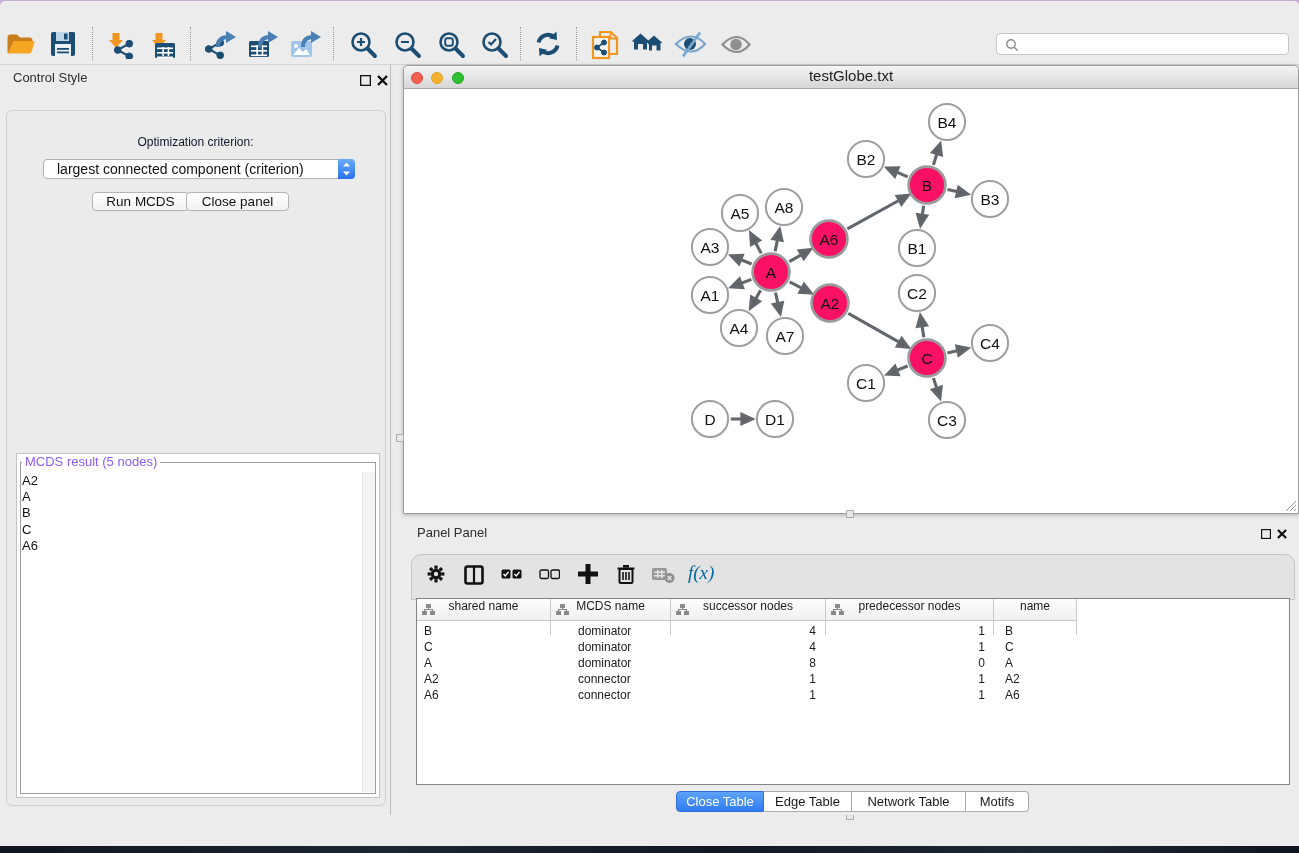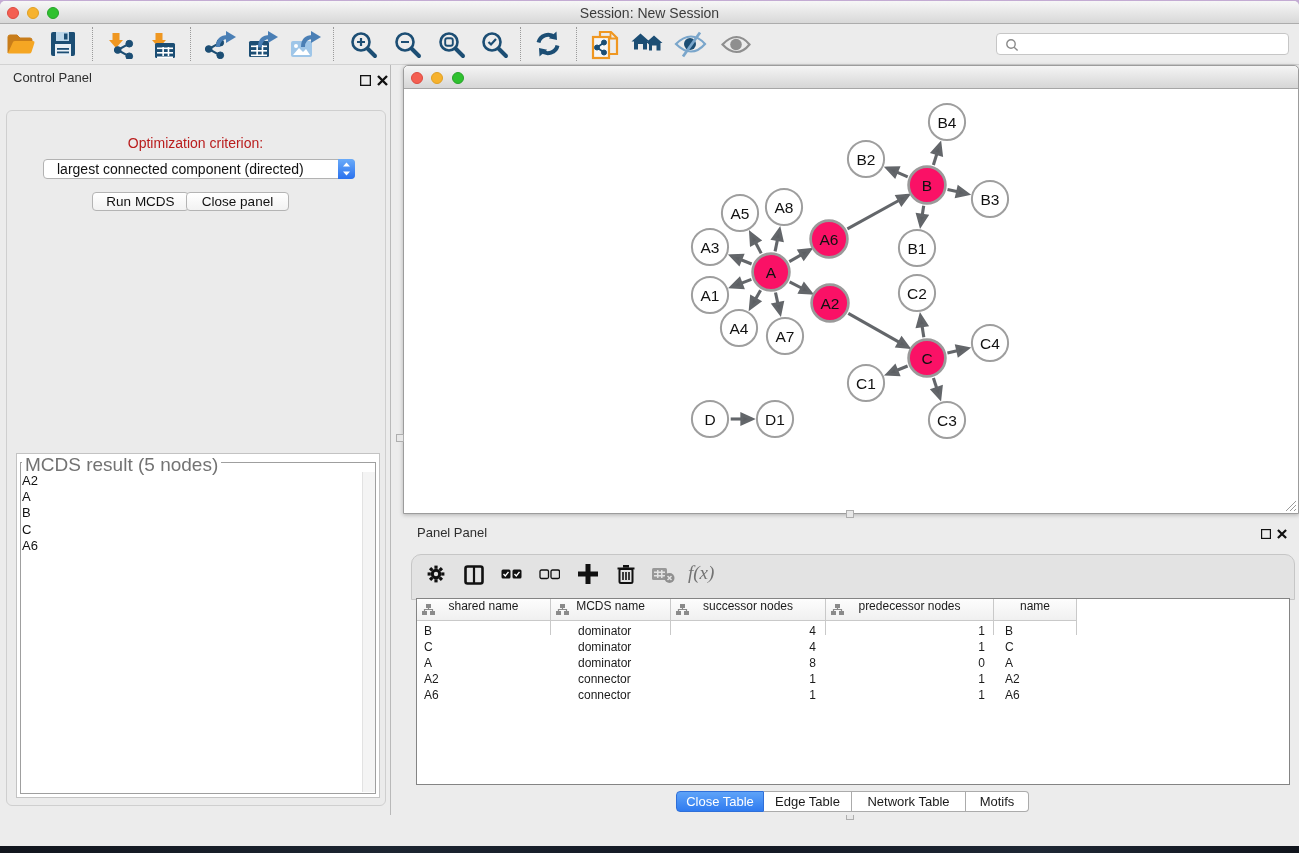--- a/index.html
+++ b/index.html
@@ -12,28 +12,28 @@
 
 #cpanel{position:absolute;left:0;top:64px;width:391px;height:750px;background:#ececec;border-right:1px solid #b9b9b9}
 #cptitle{position:absolute;left:13px;top:5px;font-size:13px;color:#2e2e2e}
 .winbtn{position:absolute;top:9px;font-size:12px;color:#111}
 #tabpane{position:absolute;left:6px;top:45px;width:380px;height:696px;border:1px solid #cfcfcf;border-radius:6px;background:#ebebeb}
 .tabrow{position:absolute;top:33px;left:78px;height:22px;display:flex;font-size:13px}
 .tab{background:#fff;border:1px solid #b4b4b4;border-left:none;color:#1a1a1a;display:flex;align-items:center;justify-content:center}
 .tab.first{border-left:1px solid #b4b4b4;border-radius:5px 0 0 5px}
 .tab.last{border-radius:0 5px 5px 0}
 .tab.sel{background:linear-gradient(#5ea3f8,#2f7bf0);border-color:#2f6fd8;color:#fff}
-#optlab{position:absolute;left:0;top:70px;width:391px;text-align:center;font-size:14px;color:#b91c1c}
+#optlab{position:absolute;left:0;top:70px;width:391px;text-align:center;font-size:12px;color:#0f172a}
 #combo{position:absolute;left:43px;top:94px;width:312px;height:20px;background:#fff;border:1px solid #b2b2b2;border-radius:4px}
 #combo .txt{position:absolute;left:13px;top:0.5px;font-size:14px;color:#111}
 #combo .spin{position:absolute;right:-1px;top:-1px;width:17px;height:20px;background:linear-gradient(#6aabf9,#2a71ee);border-radius:0 4px 4px 0}
 .btn{position:absolute;height:19px;background:linear-gradient(#ffffff,#f2f2f2);border:1px solid #b4b4b4;border-radius:4px;font-size:13.5px;color:#111;display:flex;align-items:center;justify-content:center}
 #mcdsbox{position:absolute;left:16px;top:388px;width:364px;height:345px;background:#fff;border:1px solid #c3c3c3}
 #mcdsline{position:absolute;left:3px;top:8px;right:3px;bottom:3px;border:1px solid #9f9f9f}
-#mcdstitle{position:absolute;left:5px;top:0px;background:#fff;padding:0 3px;font-size:19px;color:#737373}
+#mcdstitle{position:absolute;left:5px;top:0px;background:#fff;padding:0 3px;font-size:13px;color:#8b5cf6}
 #mcdslist{position:absolute;left:5px;top:19px;font-size:13px;color:#111;line-height:16.2px}
 #mcdssb{position:absolute;right:4px;top:18px;width:13px;bottom:5px;background:#f4f4f4;border-left:1px solid #e2e2e2}
 
 #netwin{position:absolute;left:403px;top:64px;width:896px;height:449px;background:#fff;border:1px solid #9c9c9c;border-radius:5px 5px 0 0;box-shadow:0 1px 4px rgba(0,0,0,0.25)}
 #nettitle{position:absolute;left:0;top:0;width:100%;height:23px;background:linear-gradient(#f5f5f5,#d6d6d6);border-bottom:1px solid #a6a6a6;border-radius:5px 5px 0 0}
 #nettitle .t{position:absolute;width:100%;top:1px;text-align:center;font-size:15px;font-weight:400;color:#222}
 #graph{position:absolute;left:0;top:24px}
 
 #tpanel{position:absolute;left:403px;top:519px;width:896px;height:295px;background:#ececec}
 #tptitle{position:absolute;left:14px;top:5px;font-size:13px;color:#2e2e2e}
@@ -48,26 +48,20 @@
 .btab{position:absolute;top:271px;height:21px;background:#fff;border:1px solid #ababab;border-left:none;font-size:13px;color:#1a1a1a;display:flex;align-items:center;justify-content:center}
 
 #statusbar{position:absolute;left:0;top:814px;width:1299px;height:32px;background:#ececec;border-top:1px solid #c6c6c6}
 #memorybtn{position:absolute;left:1213px;top:7px;width:76px;height:22px;background:#fcfcfc;border:1px solid #b3b3b3;border-radius:4px;font-size:12px;color:#111;display:flex;align-items:center;justify-content:center;gap:5px}
 #listbtn{position:absolute;left:9px;top:8px;width:29px;height:22px;background:#f6f6f6;border:1px solid #ababab;border-radius:2px}
 #darkstrip{position:absolute;left:0;top:846px;z-index:50;width:1299px;height:7px;background:linear-gradient(90deg,#11151d,#1c2531 30%,#121722 55%,#1e2734 80%,#10141c)}
 .handle{position:absolute;width:8px;height:8px;background:#e8e8e8;border:1px solid #aeaeae}
 </style></head>
 <body>
 <div id="win">
-  <div id="titlebar">
-    <div class="tl" style="left:7px;background:#f45f52;border:0.5px solid #dd4a40"></div>
-    <div class="tl" style="left:27px;background:#f6b22e;border:0.5px solid #e0a023"></div>
-    <div class="tl" style="left:47px;background:#2fc12f;border:0.5px solid #27a32a"></div>
-    <div class="t">Session: New Session</div>
-  </div>
   <div id="toolbar">
     <svg style="position:absolute;left:6px;top:6px" width="30" height="26" viewBox="0 0 30 26">
         <path d="M2 22 L2 6 Q2 4 4 4 L11 4 L14 7 L24 7 Q26 7 26 9 L26 11" fill="#c87d1a" stroke="#c87d1a" stroke-width="1"></path>
 <path d="M2 22 L7 11 Q7.5 10 9 10 L27 10 Q29 10 28.4 12 L25.5 21 Q25 22.5 23 22.5 L3.5 22.5 Q2 22.5 2 22Z" fill="#f5a623"></path>
       </svg>
 <svg style="position:absolute;left:49px;top:5px" width="28" height="28" viewBox="0 0 28 28">
         <rect x="2" y="2" width="24" height="24" rx="2" fill="#1c4e74"></rect>
 <path d="M22 2 L26 6 L26 4 Q26 2 24 2 Z" fill="#1c4e74"></path>
 <rect x="7" y="2" width="13" height="9" fill="#bdd7ea"></rect>
 <rect x="15" y="3.5" width="3.5" height="6" fill="#1c4e74"></rect>
@@ -182,51 +176,52 @@
     <div id="search">
         <svg width="16" height="16" style="position:absolute;left:7px;top:3px" viewBox="0 0 16 16">
           <circle cx="7" cy="7" r="4.2" fill="none" stroke="#8a8a8a" stroke-width="1.4"></circle>
           <line x1="10.2" y1="10.2" x2="13.6" y2="13.6" stroke="#8a8a8a" stroke-width="1.4"></line>
         </svg>
       </div>
   </div>
 
   <div style="position:absolute;left:0;top:63px;width:1299px;height:1px;background:#d2d2d2"></div>
   <div id="cpanel">
-    <div id="cptitle">Control Panel</div>
+    <div id="cptitle">Control Style</div>
     <svg class="winbtn" style="left:360px;top:10px" width="11" height="11" viewBox="0 0 11 11">
         <rect x="0.5" y="0.5" width="10" height="10" fill="none" stroke="#111" stroke-width="1.6"></rect>
       </svg>
     <svg class="winbtn" style="left:377px;top:10px" width="11" height="11" viewBox="0 0 11 11">
         <path d="M1 1 L10 10 M10 1 L1 10" stroke="#111" stroke-width="2.4"></path>
       </svg>
     <div id="tabpane"></div>
     <div id="optlab">Optimization criterion:</div>
     <div id="combo">
-      <div class="txt">largest connected component (directed)</div>
+      <div class="txt">largest connected component (criterion)</div>
       <div class="spin"><svg width="17" height="20" viewBox="0 0 17 20">
             <path d="M8.5 3.5 L12 7.5 L5 7.5 Z" fill="#fff"></path>
             <path d="M8.5 16.5 L12 12.5 L5 12.5 Z" fill="#fff"></path>
           </svg></div>
     </div>
     <div class="btn" style="left:92px;top:127px;width:97px">Run MCDS</div>
     <div class="btn" style="left:186px;top:127px;width:103px">Close panel</div>
     <div id="mcdsbox">
       <div id="mcdsline"></div>
       <div id="mcdstitle">MCDS result (5 nodes)</div>
       <div id="mcdslist">A2<br>A<br>B<br>C<br>A6</div>
       <div id="mcdssb"></div>
     </div>
   </div>
 
   <div id="netwin">
     <div id="nettitle">
       <div class="tl" style="left:7px;top:6px;background:#f45f52;border:0.5px solid #dd4a40"></div>
       <div class="tl" style="left:27px;top:6px;background:#f6b22e;border:0.5px solid #e0a023"></div>
       <div class="tl" style="left:48px;top:6px;background:#2fc12f;border:0.5px solid #27a32a"></div>
+      <div class="t">testGlobe.txt</div>
     </div>
     <svg id="graph" width="894" height="424" viewBox="0 0 894 424">
 <g stroke="#63666a" stroke-width="3.1" fill="#5d6064">
           <line x1="357.2" y1="163.4" x2="350.7" y2="151.0"></line>
           <polygon points="346.7,143.4 355.4,150.2 347.4,154.4"></polygon>
           <line x1="371.1" y1="161.4" x2="373.8" y2="148.0"></line>
           <polygon points="375.5,139.7 377.9,150.3 369.1,148.6"></polygon>
           <line x1="347.6" y1="174.0" x2="335.2" y2="169.0"></line>
           <polygon points="327.4,165.8 338.3,165.4 334.9,173.7"></polygon>
           <line x1="347.4" y1="189.4" x2="335.6" y2="193.9"></line>
@@ -365,21 +360,21 @@
         </svg>
 <svg style="position:absolute;left:240px;top:10px" width="23" height="20" viewBox="0 0 23 20">
           <rect x="0" y="3" width="15" height="12" rx="1.5" fill="#989898"></rect>
           <rect x="2" y="6.5" width="11" height="1.5" fill="#e3e3e3"></rect>
           <rect x="2" y="10" width="11" height="1.5" fill="#e3e3e3"></rect>
           <rect x="5" y="5" width="1.5" height="8" fill="#e3e3e3"></rect>
           <rect x="9" y="5" width="1.5" height="8" fill="#e3e3e3"></rect>
           <circle cx="17.5" cy="13" r="5" fill="#8f8f8f"></circle>
           <path d="M15.5 11 L19.5 15 M19.5 11 L15.5 15" stroke="#e3e3e3" stroke-width="1.5"></path>
         </svg>
-<div style="position:absolute;left:276px;top:7px;font-family:'Liberation Serif',serif;font-style:italic;font-size:19px;color:#737373">f(x)</div>
+<div style="position:absolute;left:276px;top:7px;font-family:'Liberation Serif',serif;font-style:italic;font-size:19px;color:#0369a1">f(x)</div>
     </div>
     <div id="ttable">
       <div id="thead">
         <div class="hcell" style="left:0px;width:134px">
             <svg class="hic" width="13" height="11" viewBox="0 0 13 11">
               <g fill="#8a8a8a">
                 <rect x="4" y="0" width="5" height="4"></rect>
                 <rect x="0" y="7" width="5" height="4"></rect>
                 <rect x="8" y="7" width="5" height="4"></rect>
                 <path d="M6.5 4 L6.5 6 M2.5 7 L2.5 5.5 L10.5 5.5 L10.5 7" stroke="#8a8a8a" fill="none" stroke-width="1.2"></path>

